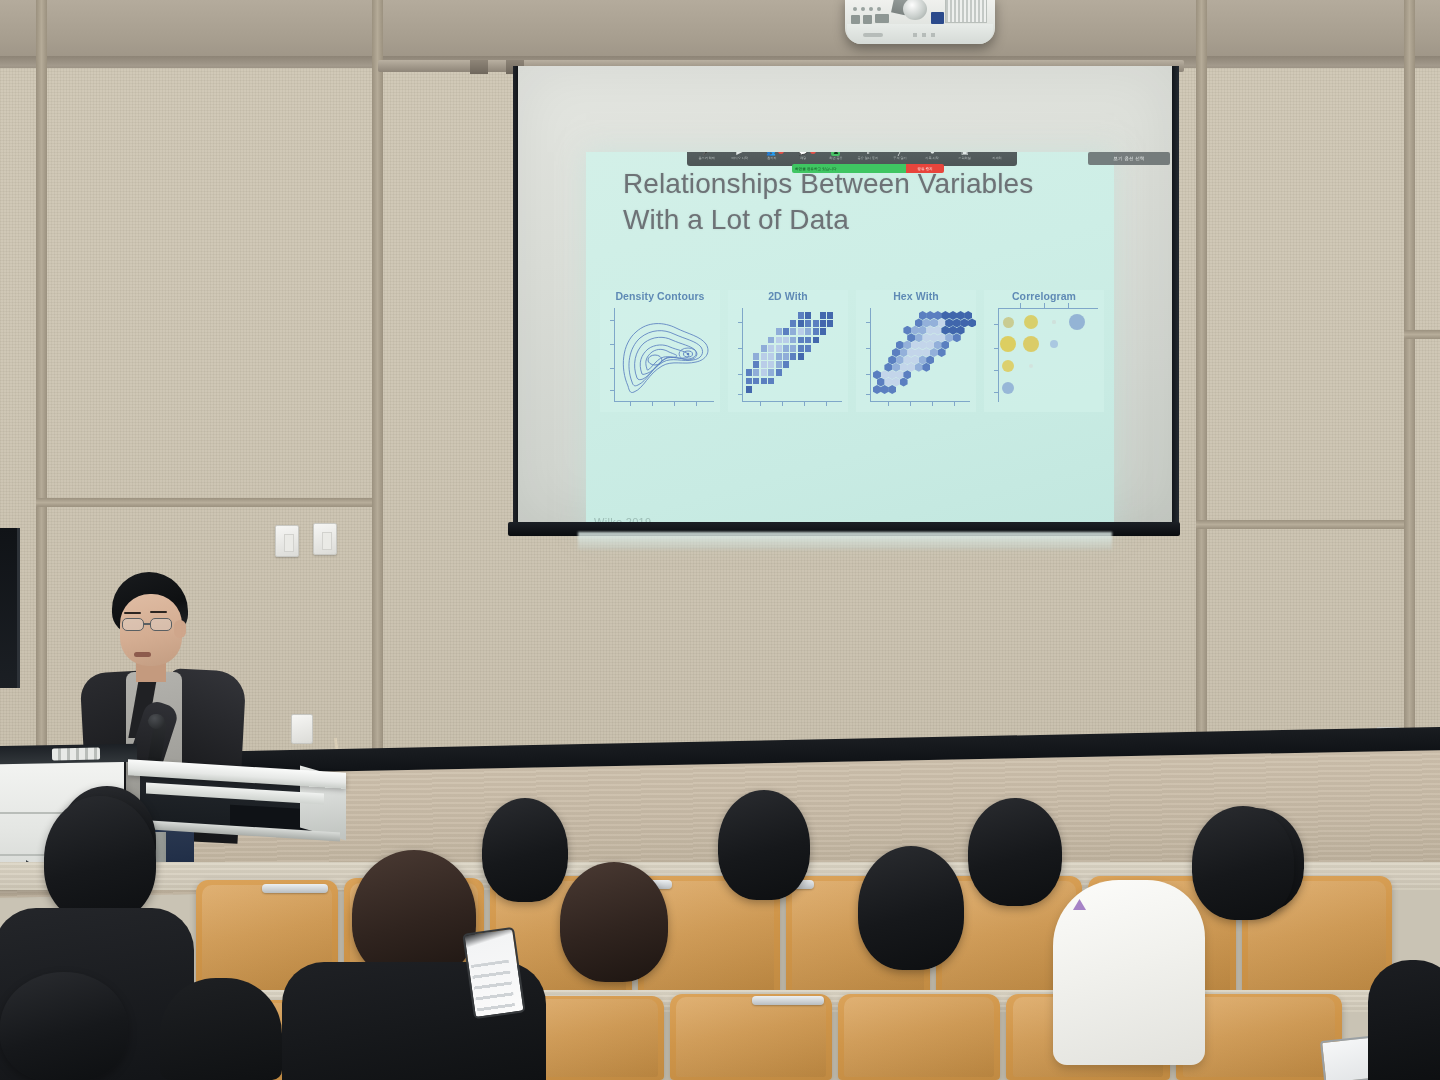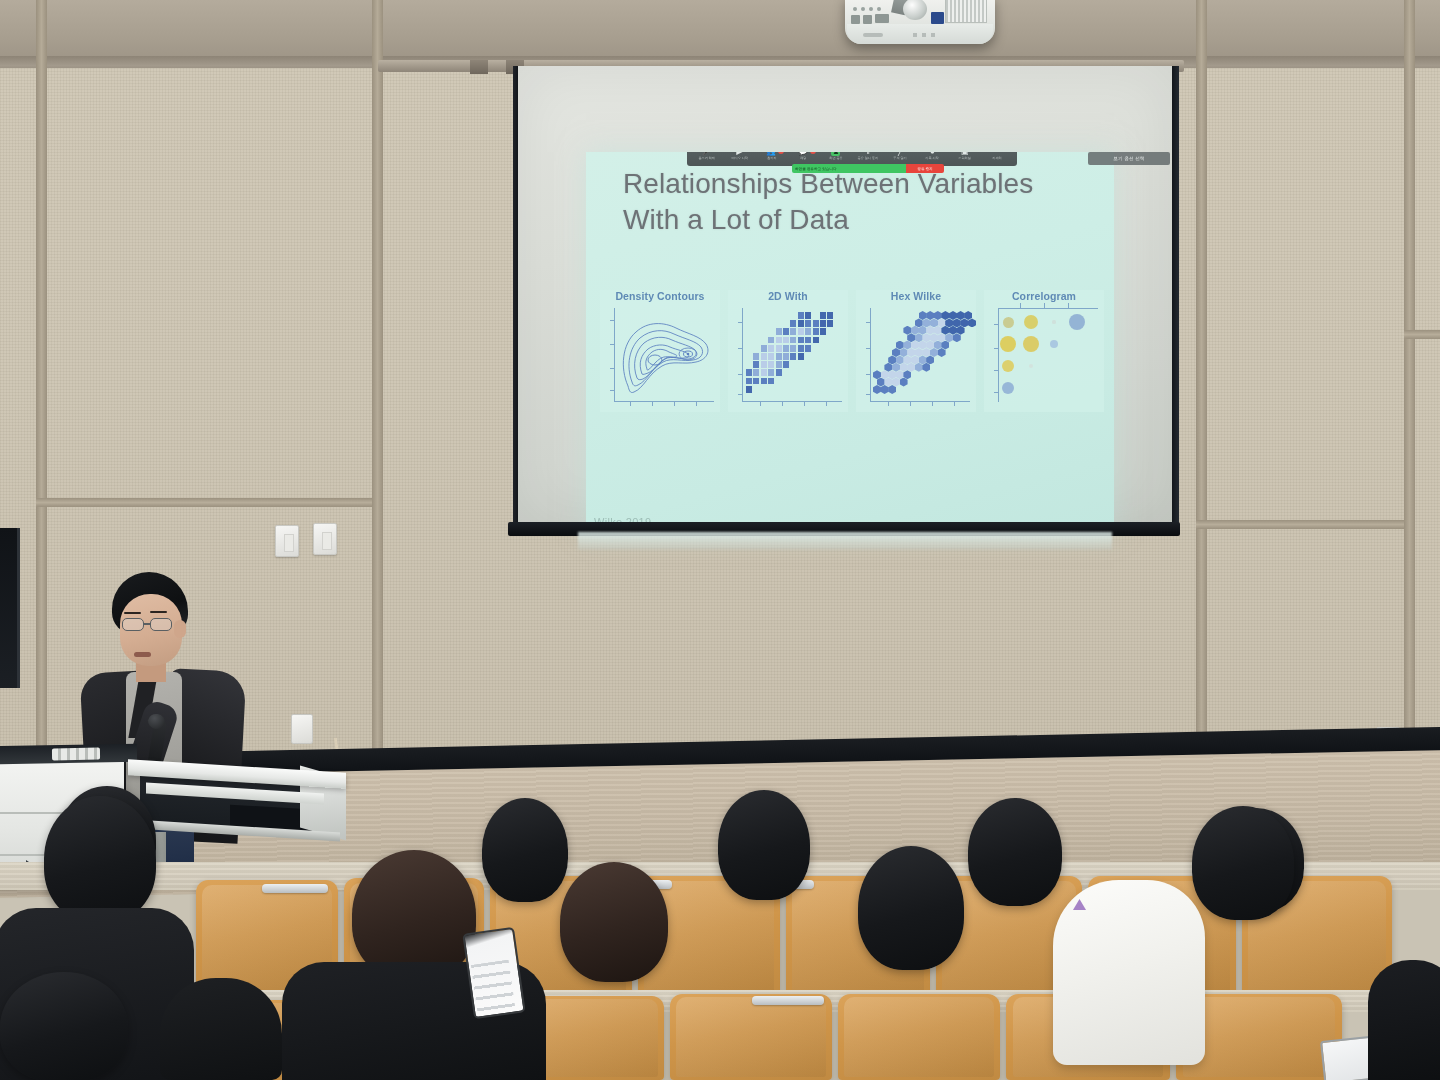--- a/index.html
+++ b/index.html
@@ -606,21 +606,21 @@
               <div class="cell" style="left: 0px; top: 65.6px; width: 6.1px; height: 6.9px; background: rgb(91, 127, 192);"></div>
               <div class="cell" style="left: 7.4px; top: 65.6px; width: 6.1px; height: 6.9px; background: rgb(91, 127, 192);"></div>
               <div class="cell" style="left: 14.8px; top: 65.6px; width: 6.1px; height: 6.9px; background: rgb(91, 127, 192);"></div>
               <div class="cell" style="left: 22.2px; top: 65.6px; width: 6.1px; height: 6.9px; background: rgb(91, 127, 192);"></div>
               <div class="cell" style="left: 0px; top: 73.8px; width: 6.1px; height: 6.9px; background: rgb(67, 104, 173);"></div>
             </div>
         </div>
       </div>
 
       <div class="panel">
-        <div class="panel-cap">Hex Wilke</div>
+        <div class="panel-cap">Hex With</div>
         <div class="axes">
           <div class="axis-y"></div>
             <div class="axis-x"></div>
           <div class="tick-y" style="top:14px;"></div>
           <div class="tick-y" style="top:40px;"></div>
           <div class="tick-y" style="top:66px;"></div>
           <div class="tick-y" style="top:86px;"></div>
           <div class="tick-x" style="left:18px;"></div>
           <div class="tick-x" style="left:40px;"></div>
           <div class="tick-x" style="left:62px;"></div>

